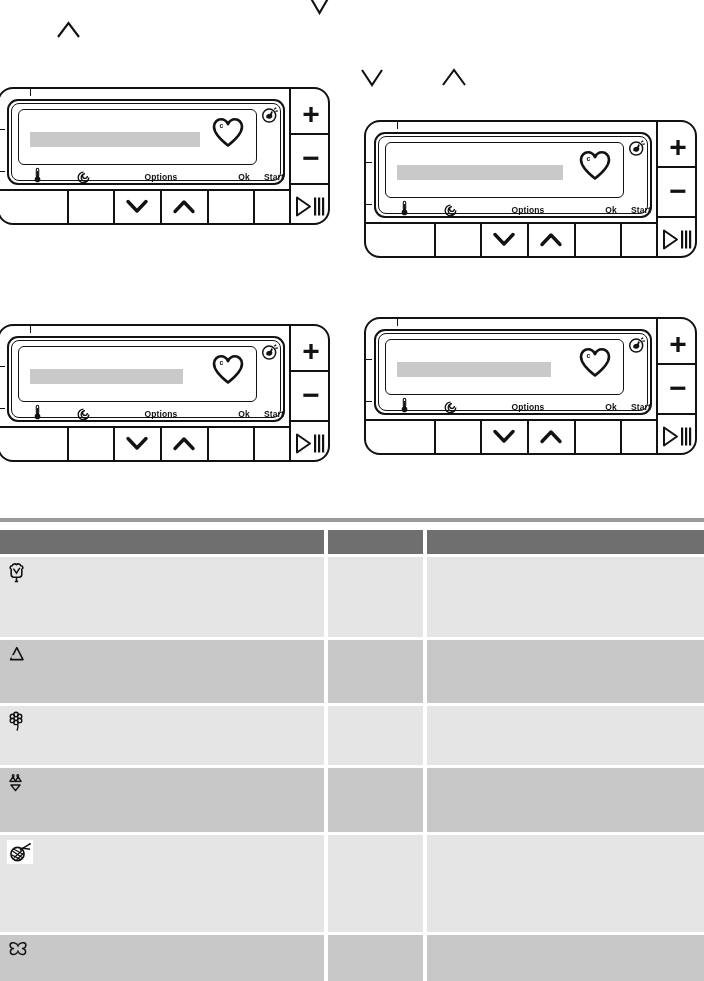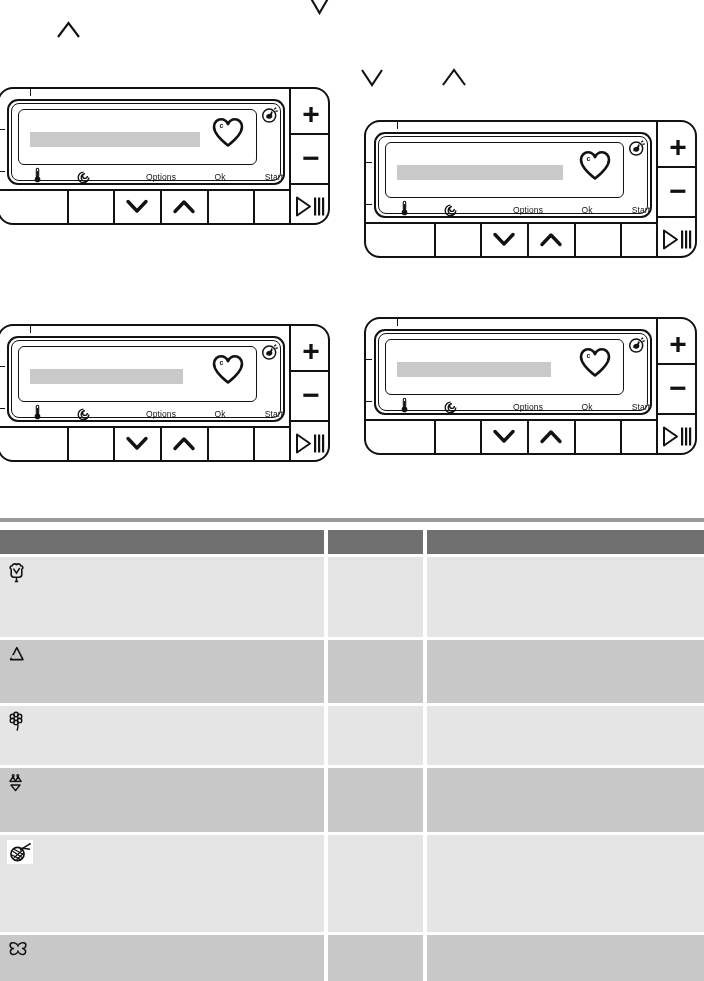--- a/index.html
+++ b/index.html
@@ -22,23 +22,23 @@
   .window{left:21px;top:22px;width:239px;height:56px;border:1.5px solid #121212;border-radius:6px;background:#fff;}
   .display-bar{left:33px;top:45px;height:15px;background:#c9c9c9;}
   .panel.bar-p1 .display-bar{width:170px;}
   .panel.bar-p2 .display-bar{width:166px;}
   .panel.bar-p3 .display-bar{width:153px;}
   .panel.bar-p4 .display-bar{width:154px;}
   .heart{left:214px;top:29px;}
   .hand{left:264px;top:19px;}
   .strip-thermo{left:36px;top:80px;}
   .strip-spiral{left:80px;top:84px;}
-  .strip-label{top:85px;font-size:8.5px;font-weight:400;color:#121212;text-align:center;letter-spacing:0.1px;}
+  .strip-label{top:85px;font-size:8.5px;font-weight:700;color:#121212;text-align:center;letter-spacing:0.1px;}
   .lbl-options{left:139px;width:50px;}
-  .lbl-ok{left:208px;width:30px;}
+  .lbl-ok{left:232px;width:30px;}
   .lbl-start{left:257px;width:40px;}
   .hline-left{left:2px;top:102px;width:290px;height:0;border-top:2px solid #121212;}
   .vline-section{left:292px;top:1px;width:0;height:136px;border-left:2px solid #121212;}
   .btn-divider{top:104px;width:0;height:33px;border-left:2px solid #121212;}
   .bd1{left:70px;}.bd2{left:116px;}.bd3{left:163px;}.bd4{left:210px;}.bd5{left:256px;}
   .rline{left:293px;width:39px;height:0;border-top:2px solid #121212;}
   .rl1{top:46px;}.rl2{top:96px;}
   .chev-btn{top:112px;}
   .chev-down-btn{left:128px;}
   .chev-up-btn{left:175px;}

